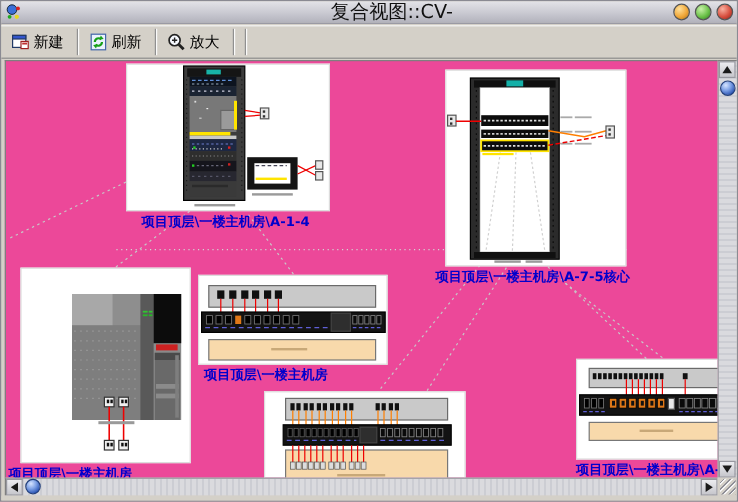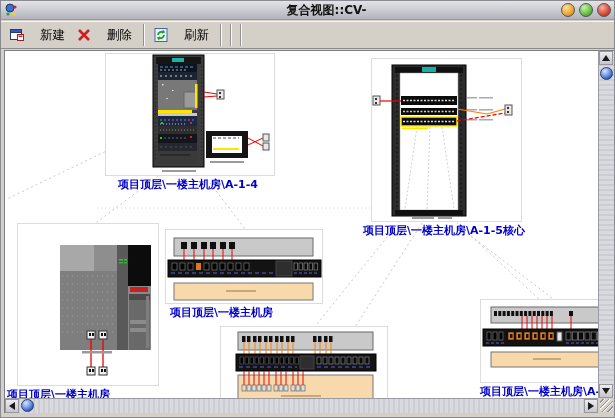--- a/index.html
+++ b/index.html
@@ -5,39 +5,39 @@
   * { margin:0; padding:0; box-sizing:border-box; }
   body { font-family:"DejaVu Sans", sans-serif; background:#888; }
   .window { position:relative; width:615px; height:418px; background:#d4d0c8;
             border:1px solid #8a8a92; overflow:hidden; }
 
   
   .titlebar { position:absolute; left:0; top:0; width:100%; height:19px;
     background:linear-gradient(to bottom,#e3e3e8 0%,#c9c9d1 55%,#b2b2bc 100%);
     border-bottom:1px solid #9a9aa4; display:flex; align-items:center; }
   .app-icon { position:absolute; left:3px; top:2px; width:15px; height:15px; }
-  .title-text { width:100%; text-align:center; font-size:12px; font-weight:bold; color:#111;margin-left:38px; }
+  .title-text { width:100%; text-align:center; font-size:16px; font-weight:normal; color:#111;margin-left:38px; }
   .win-controls { position:absolute; right:3px; top:2px; display:flex; gap:4px; }
   .win-btn { width:14px; height:14px; border-radius:50%; border:1px solid #555; }
   .win-btn.minimize { background:radial-gradient(circle at 35% 30%,#ffe09a,#f0a83a 55%,#b06f14); }
   .win-btn.maximize { background:radial-gradient(circle at 35% 30%,#c8f0a8,#6cc24a 55%,#2f7a1e); }
   .win-btn.close    { background:radial-gradient(circle at 35% 30%,#f8b0a0,#d85040 55%,#8f1f16); }
 
   
   .toolbar { position:absolute; left:0; top:20px; width:100%; height:28px;
     background:#d4d0c8; border-top:1px solid #f4f4f4; border-bottom:1px solid #8c8c8c;
     display:flex; align-items:center; padding-left:4px; }
-  .tbtn { display:flex; align-items:center; gap:15px; height:24px; padding:2px 6px 2px 3px;
+  .tbtn { display:flex; align-items:center; gap:3px; height:24px; padding:2px 6px 2px 3px;
     font-size:12.5px; color:#000; border:1px solid transparent; cursor:default; }
   .tbtn svg { flex:0 0 auto; }
   .tsep { width:2px; height:22px; margin:0 4px; border-left:1px solid #909090; border-right:1px solid #fafafa; }
 
   
   .canvas { position:absolute; left:3px; top:49px; width:594px; height:348px;
-    background:#ffffff; border-top:1px solid #7f7f7f; border-left:1px solid #7f7f7f;
+    background:#ec4899; border-top:1px solid #7f7f7f; border-left:1px solid #7f7f7f;
     overflow:hidden; }
   .view-img { position:absolute; border:1px solid #dcdcdc; background:#fff; }
   .view-label { position:absolute; font-size:11px; font-weight:bold; color:#0000cc; white-space:nowrap; }
   .lines-overlay { position:absolute; left:0; top:0; pointer-events:none; }
 
   
   .vscroll { position:absolute; left:597px; top:49px; width:16px; height:348px;
     background:repeating-linear-gradient(to bottom,#dadade 0 3px,#cccdd3 3px 5px);
     border-left:1px solid #9a9aa2; border-top:1px solid #7f7f7f; }
   .hscroll { position:absolute; left:3px; top:397px; width:594px; height:15px;
@@ -81,38 +81,40 @@
   <div class="toolbar">
     <div class="tbtn">
       <svg width="16" height="16">
         <rect x="1.5" y="2.5" width="11" height="10" fill="#fff" stroke="#223a66"></rect>
         <rect x="1.5" y="2.5" width="11" height="3" fill="#3355cc" stroke="#223a66"></rect>
         <rect x="8.5" y="7.5" width="6" height="6" fill="#fff" stroke="#a02020"></rect>
         <rect x="9.5" y="8.5" width="4" height="1.6" fill="#c03030"></rect>
       </svg>
       <span>新建</span>
     </div>
-    <div class="tbtn">
-      <svg width="16" height="16">
-        <path d="M3 3 L13 13 M13 3 L3 13" stroke="#cc2020" stroke-width="2.6"></path>
-      </svg>
-      <span>删除</span>
-    </div>
     <div class="tsep"></div>
     <div class="tbtn">
       <svg width="16" height="16">
         <rect x="2" y="1.5" width="12" height="13" fill="#eaf2fc" stroke="#4466aa"></rect>
         <path d="M5 8 a3.2 3.2 0 0 1 5.4-2.2" stroke="#17a017" stroke-width="1.8" fill="none"></path>
         <path d="M11 8 a3.2 3.2 0 0 1 -5.4 2.2" stroke="#17a017" stroke-width="1.8" fill="none"></path>
         <path d="M10 2.6 l2.4 3 l-3.6 .4 z" fill="#17a017"></path>
         <path d="M6 13.4 l-2.4 -3 l3.6 -.4 z" fill="#17a017"></path>
       </svg>
       <span>刷新</span>
     </div>
     <div class="tsep"></div>
+    <div class="tbtn">
+      <svg width="16" height="16">
+        <circle cx="6.5" cy="6.5" r="4.6" fill="#f6f9ff" stroke="#222" stroke-width="1.4"></circle>
+        <path d="M4.3 6.5 h4.4 M6.5 4.3 v4.4" stroke="#222" stroke-width="1.2"></path>
+        <path d="M10 10 L14 14" stroke="#222" stroke-width="2.4"></path>
+      </svg>
+      <span>放大</span>
+    </div>
     <div class="tsep"></div>
     <div class="tsep"></div>
   </div>
 
   <div class="canvas">
 
     <svg class="lines-overlay" width="594" height="348">
       <g stroke="#c8c8c8" stroke-width="1" stroke-dasharray="2 3" fill="none">
         <line x1="145" y1="79" x2="2" y2="148"></line>
         <line x1="157" y1="122" x2="38" y2="212"></line>
@@ -226,21 +228,21 @@
           <polyline points="85,50 115,55 133,50" stroke="#ff7f00" fill="none" stroke-width="1.2"></polyline>
           <line x1="85" y1="62" x2="133" y2="54" stroke="#ee0000" stroke-dasharray="4 2" stroke-width="1.2"></line>
           <rect x="133" y="46" width="7" height="10" fill="#e8e8e8" stroke="#555"></rect>
           <rect x="135" y="48" width="2" height="2" fill="#333"></rect>
             <rect x="135" y="52" width="2" height="2" fill="#333"></rect>
         </g>
         <rect x="40" y="158" width="22" height="2" fill="#9a9a9a"></rect>
         <rect x="66" y="158" width="14" height="2" fill="#9a9a9a"></rect>
       </svg>
     </div>
-    <div class="view-label" style="left:358px; top:172px;">项目顶层\一楼主机房\A-1-5核心</div>
+    <div class="view-label" style="left:358px; top:172px;">项目顶层\一楼主机房\A-7-5核心</div>
 
     <div class="view-img" style="left:12px; top:172px; width:142px; height:163px;">
       <svg width="140" height="161">
         <g>
           <rect x="42" y="21" width="91" height="105" fill="#8a8a8a"></rect>
           <rect x="42" y="21" width="58" height="105" fill="#7e7e7e"></rect>
           <rect x="42" y="21" width="34" height="26" fill="#a8a8a8"></rect>
           <rect x="76" y="21" width="24" height="26" fill="#8e8e8e"></rect>
           <g stroke="#a2a2a2" stroke-dasharray="1 4">
             <line x1="44" y1="52" x2="98" y2="52"></line>

